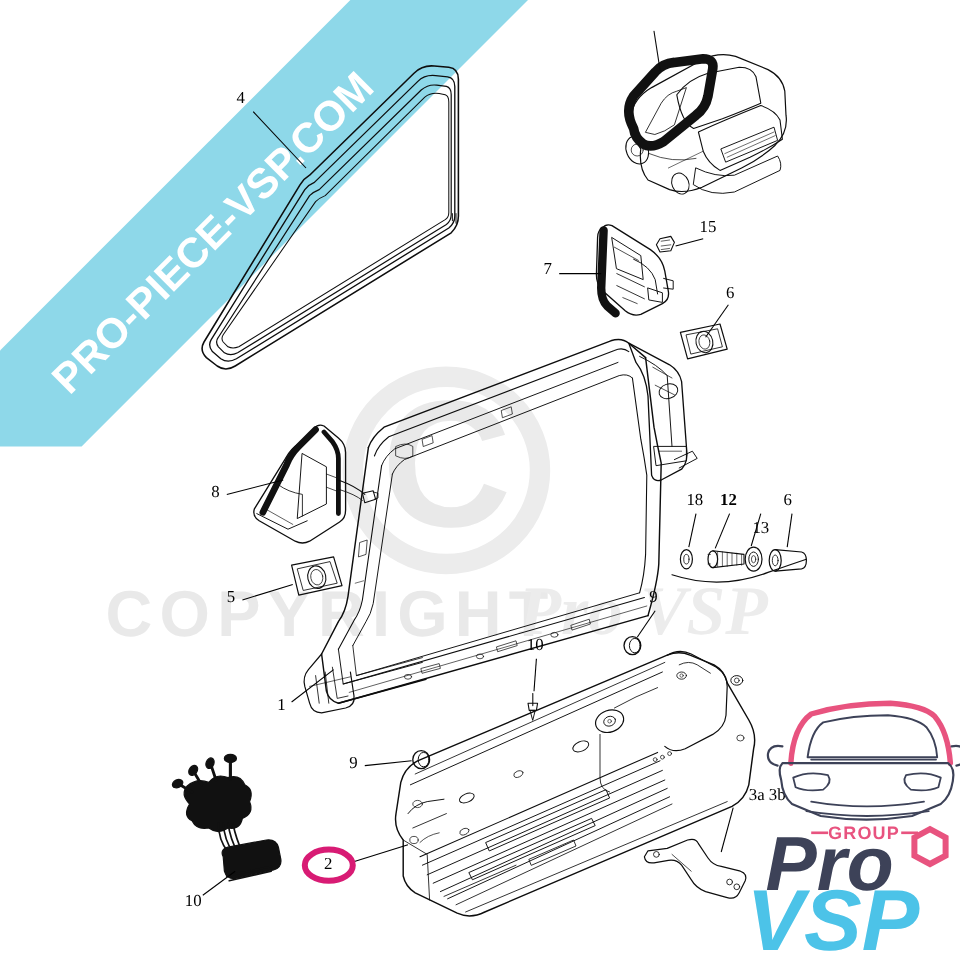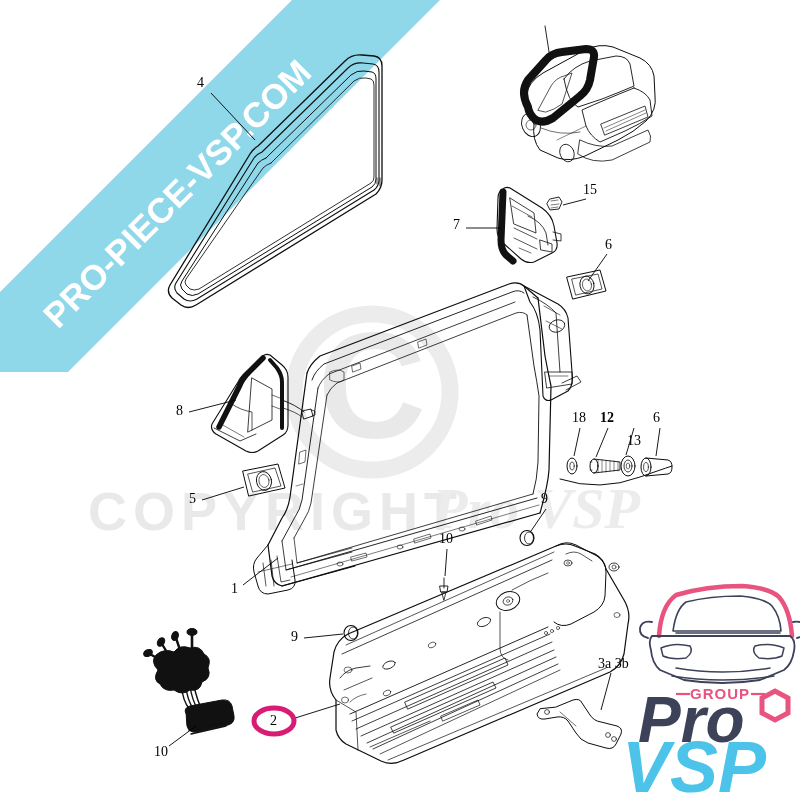--- a/index.html
+++ b/index.html
@@ -381,21 +381,21 @@
   <div class="callout" style="left:231px;top:582px;">1</div>
   <div class="callout" style="left:572px;top:411px;">18</div>
   <div class="callout" style="left:600px;top:411px;font-weight:bold;">12</div>
   <div class="callout" style="left:627px;top:390px;margin-top:44px;">13</div>
   <div class="callout" style="left:653px;top:411px;">6</div>
   <div class="callout" style="left:541px;top:492px;">9</div>
   <div class="callout" style="left:439px;top:532px;">10</div>
   <div class="callout" style="left:291px;top:630px;">9</div>
   <div class="callout" style="left:270px;top:714px;">2</div>
   <div class="callout" style="left:154px;top:745px;text-align:center;">10</div>
-  <div class="callout" style="left:598px;top:657px;">3a 3b</div>
+  <div class="callout" style="left:624px;top:657px;">3a 3b</div>
 
   <svg class="layer" viewBox="0 0 800 800">
 
     <g fill="none" stroke-linecap="round" stroke-linejoin="round">
 
       <path d="M659,636 Q661,606 676,595 Q706,586 742,586 Q770,588 779,597
                Q790,610 792,636" stroke="#e8537f" stroke-width="4.5"></path>
 
       <path d="M673,631 Q676,609 686,602 Q710,596 740,596 Q764,598 772,606
                Q780,616 781,631 Z" stroke="#3d4258" stroke-width="1.6" fill="none"></path>

